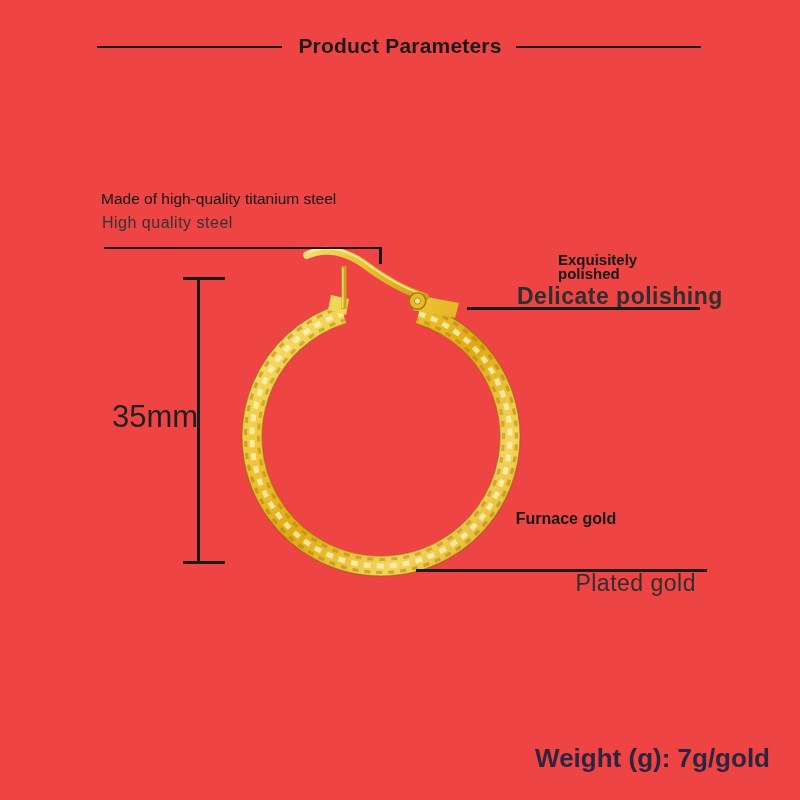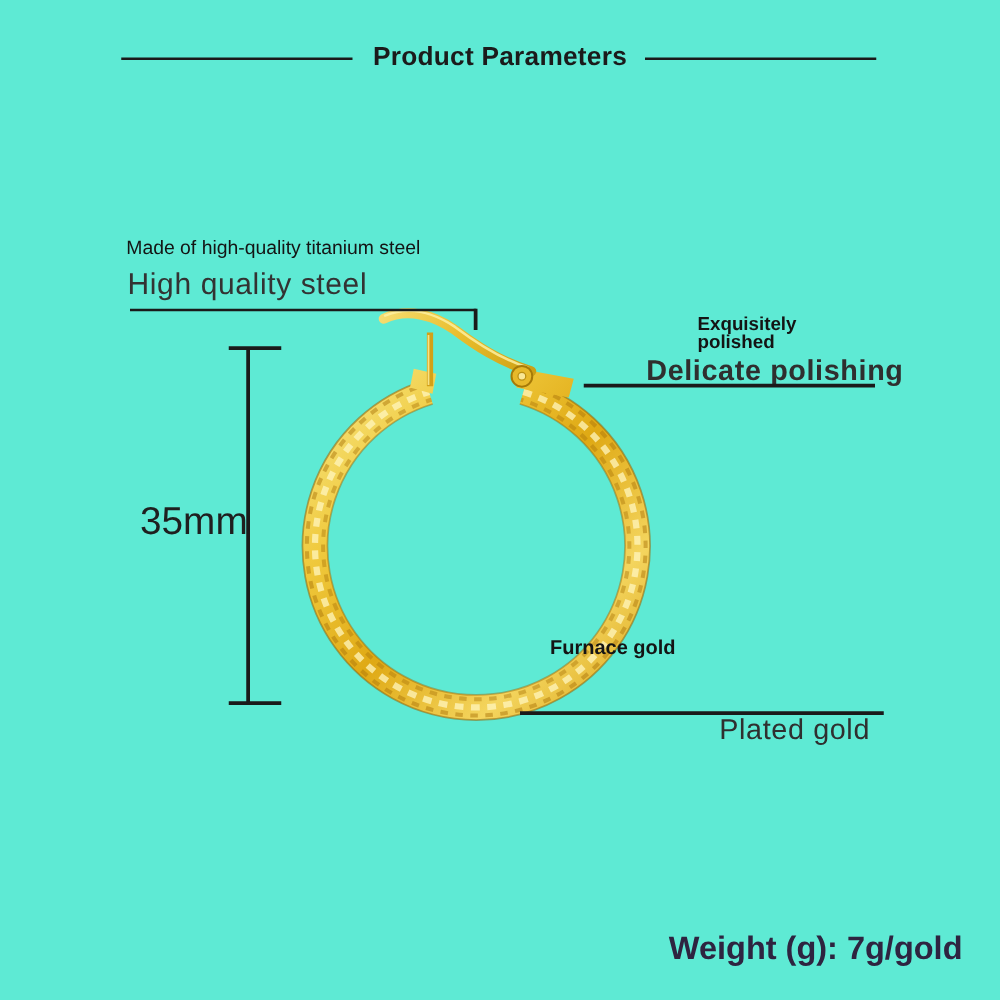--- a/index.html
+++ b/index.html
@@ -5,41 +5,41 @@
   html, body {
     margin: 0;
     padding: 0;
     background: #ffffff;
     font-family: "Liberation Sans", sans-serif;
   }
   #stage {
     position: relative;
     width: 800px;
     height: 800px;
-    background: #5eead4;
+    background: #ef4444;
     overflow: hidden;
   }
   .abs { position: absolute; }
   .hline, .vline { background: #1a1a1a; }
 
   .title {
     top: 34px; left: 280px; width: 240px;
     font-size: 21px; font-weight: bold; color: #1b1b1b;
     text-align: center; letter-spacing: 0.2px;
   }
   .title-line-left  { top: 46px; left: 97px;  width: 185px; height: 2px; }
   .title-line-right { top: 46px; left: 516px; width: 185px; height: 2px; }
 
   .material-heading {
     top: 190px; left: 101px;
     font-size: 15.5px; font-weight: normal; color: #141414;
   }
   .material-subtitle {
     top: 214px; left: 102px;
-    font-size: 24px; font-weight: 400; color: #333333;
+    font-size: 16px; font-weight: 400; color: #333333;
     letter-spacing: 0.5px;
   }
   .callout1-h { top: 247px; left: 104px; width: 277px; height: 2px; }
   .callout1-v { top: 247px; left: 379px; width: 3px;  height: 17px; }
 
   .polish-heading {
     top: 253px; left: 558px;
     font-size: 15px; font-weight: bold; color: #141414;
     line-height: 14px; white-space: pre-line;
   }
@@ -54,21 +54,21 @@
   .measure-cap-top    { top: 277px; left: 183px; width: 42px; height: 3px; }
   .measure-cap-bottom { top: 561px; left: 183px; width: 42px; height: 3px; }
   .size-label {
     top: 399px; left: 84px;
     font-size: 31px; font-weight: 400; color: #1f1f1f; margin-left: 28px;
   }
 
   .plating-heading {
     top: 510px; left: 440px; width: 252px;
     font-size: 16px; font-weight: bold; color: #141414;
-    text-align: left;
+    text-align: center;
   }
   .plating-subtitle {
     top: 536px; left: 440px; width: 256px;
     font-size: 23px; font-weight: 400; color: #2f2f2f;
     text-align: right; letter-spacing: 0.5px; margin-top: 34px;
   }
   .plating-underline { top: 569px; left: 416px; width: 291px; height: 3px; }
 
   .weight-label {
     top: 743px; left: 500px; width: 270px;

